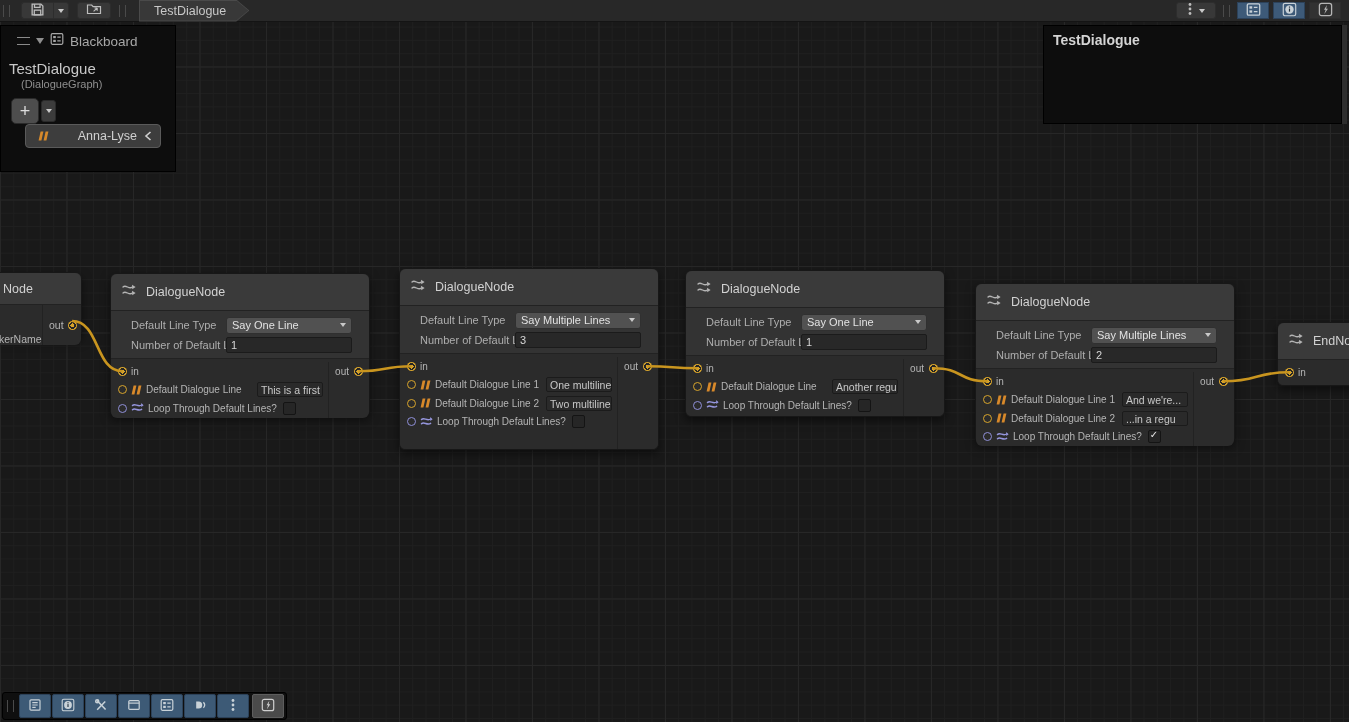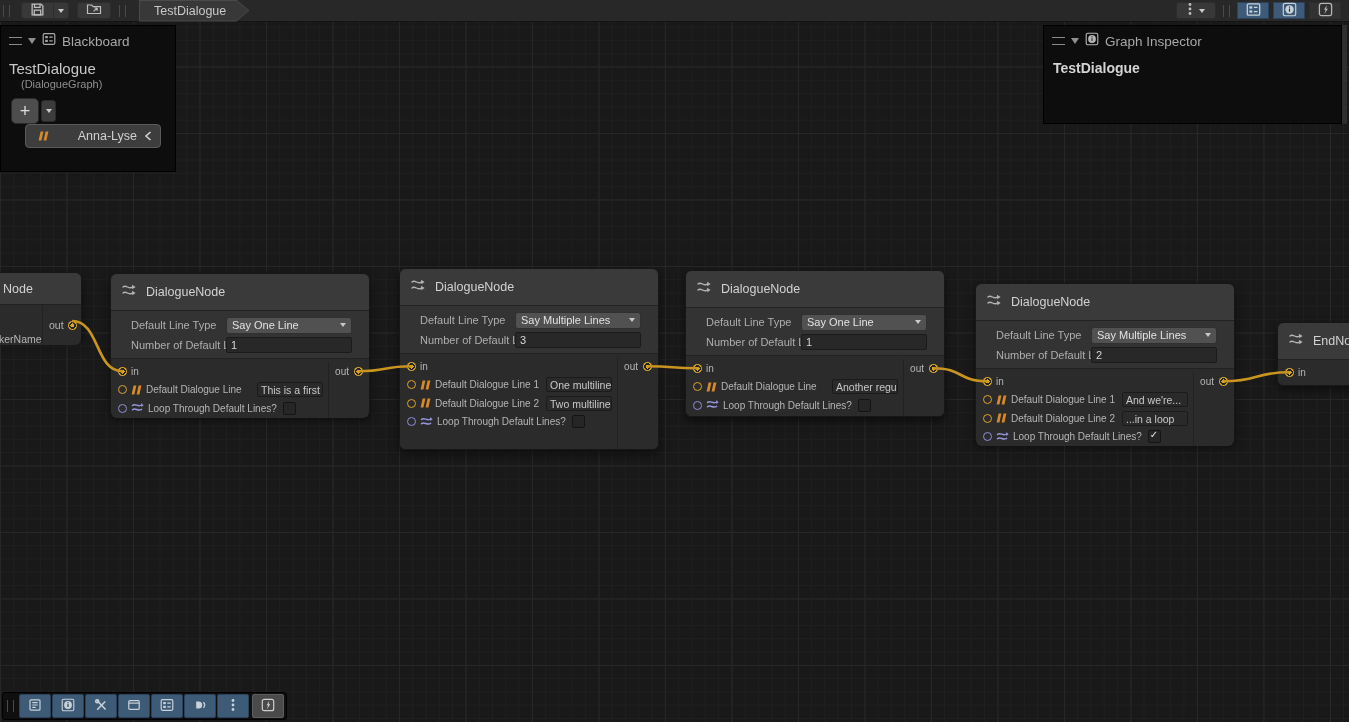--- a/index.html
+++ b/index.html
@@ -55,21 +55,21 @@
   
   .pn-title{font-size:12.5px;color:#d2d2d2;padding-left:80px;}
   .partial-node .node-title{height:31px;flex:0 0 31px;padding:0;}
   .pn-row{flex:1;display:flex;align-items:center;background:#2b2b2b;border-radius:0 0 6px 6px;}
   .pn-label{font-size:10.5px;color:#b5b5b5;margin-left:76px;white-space:nowrap;margin-top:28px;}
   .pn-out{margin-left:auto;width:34px;flex:0 0 34px;align-self:stretch;border-left:1px solid #222;
         display:flex;align-items:center;justify-content:flex-end;gap:4px;padding-right:5px;
         font-size:10.5px;color:#b5b5b5;}
   
   .panel{position:absolute;z-index:4;background:#0d0d0d;border:1px solid #000;box-sizing:border-box;}
-  .panel-header{display:flex;align-items:center;gap:6px;padding:6px 8px 4px;}
+  .panel-header{display:flex;align-items:center;gap:6px;padding:6px 16px 4px;}
   .h-grip{width:13px;height:6px;border-top:1.5px solid #8a8a8a;border-bottom:1.5px solid #8a8a8a;flex:0 0 auto;}
   .foldout{width:0;height:0;border-left:4.5px solid transparent;border-right:4.5px solid transparent;
         border-top:6px solid #8f8f8f;flex:0 0 auto;}
   .panel-title{font-size:13.5px;color:#a8a8a8;white-space:nowrap;}
   .bb-graphname{font-size:15px;color:#c9c9c9;padding:6px 8px 0;}
   .bb-graphtype{font-size:11px;color:#8f8f8f;padding:1px 8px 0;margin-left:12px;}
   .bb-actions{display:flex;align-items:center;gap:2px;padding:8px 0 0 10px;}
   .plus-btn{width:28px;height:26px;background:#4d4d4d;border:1px solid #2a2a2a;border-radius:5px;
         color:#ddd;font-size:18px;line-height:22px;text-align:center;padding:0;}
   .plus-caret{width:15px;height:22px;background:#3c3c3c;border:1px solid #2a2a2a;border-radius:3px;
@@ -342,21 +342,21 @@
             <span class="port-label">Default Dialogue Line 1</span>
             <div class="mini-field">And we're...</div>
           </div>
           <div class="port-row">
             <span class="port data"></span>
             <span class="row-icon"><svg width="11" height="10" viewBox="0 0 11 10">
                 <path d="M2.6 .6 L5.4 .6 L3.4 9.4 L.6 9.4 Z" fill="#d8892a"></path>
                 <path d="M7.6 .6 L10.4 .6 L8.4 9.4 L5.6 9.4 Z" fill="#d8892a"></path>
               </svg></span>
             <span class="port-label">Default Dialogue Line 2</span>
-            <div class="mini-field">...in a loop</div>
+            <div class="mini-field">...in a regu</div>
           </div>
           <div class="port-row">
             <span class="port bool"></span>
             <span class="row-icon"><svg width="13" height="11" viewBox="0 0 13 11" fill="none">
                 <g stroke="#9595dc" stroke-width="1.5" stroke-linecap="round">
                   <path d="M1.5 3.4 C4 .8,7 5.4,10.6 3"></path>
                   <path d="M1.5 7.8 C4 5.2,7 9.8,10.6 7.4"></path>
                 </g>
                 <polygon points="10.2,1 12.6,3.2 10.3,5" fill="#9595dc"></polygon>
               </svg></span>
@@ -441,31 +441,20 @@
             <path d="M7.6 .6 L10.4 .6 L8.4 9.4 L5.6 9.4 Z" fill="#d8892a"></path>
           </svg></span>
       <span class="bb-pill-name">Anna-Lyse</span>
       <svg width="8" height="10" viewBox="0 0 8 10">
           <path d="M6.5 1 L2 5 L6.5 9" stroke="#d0d0d0" stroke-width="1.6" fill="none"></path>
         </svg>
     </div>
   </div>
 
   <div class="panel" style="left:1043px;top:25px;width:299px;height:99px;">
-    <div class="panel-header">
-      <span class="h-grip"></span>
-      <span class="foldout"></span>
-      <span class="row-icon" id="gi-glyph"><svg width="14" height="14" viewBox="0 0 14 14" fill="none">
-            <rect x="1.2" y="1.2" width="11.6" height="11.6" rx="1.6" stroke="#b5b5b5" stroke-width="1.1"></rect>
-            <circle cx="7" cy="7" r="3.9" fill="#b5b5b5"></circle>
-            <rect x="6.45" y="6.1" width="1.1" height="2.9" fill="#22303c"></rect>
-            <rect x="6.45" y="4.2" width="1.1" height="1.1" fill="#22303c"></rect>
-          </svg></span>
-      <span class="panel-title">Graph Inspector</span>
-    </div>
     <div class="gi-selected">TestDialogue</div>
   </div>
   <div class="panel-resize"></div>
 
   <div id="toolbar-top">
     <span class="v-grip"></span>
     <div style="display:flex;margin-left:8px;">
       <button class="tb-btn left-cap">
           <span class="row-icon" id="ic-save"><svg width="15" height="15" viewBox="0 0 14 14" fill="none" stroke="#bdbdbd" stroke-width="1.2">
               <path d="M2 2 h8.2 L12 3.8 V12 H2 Z"></path>

